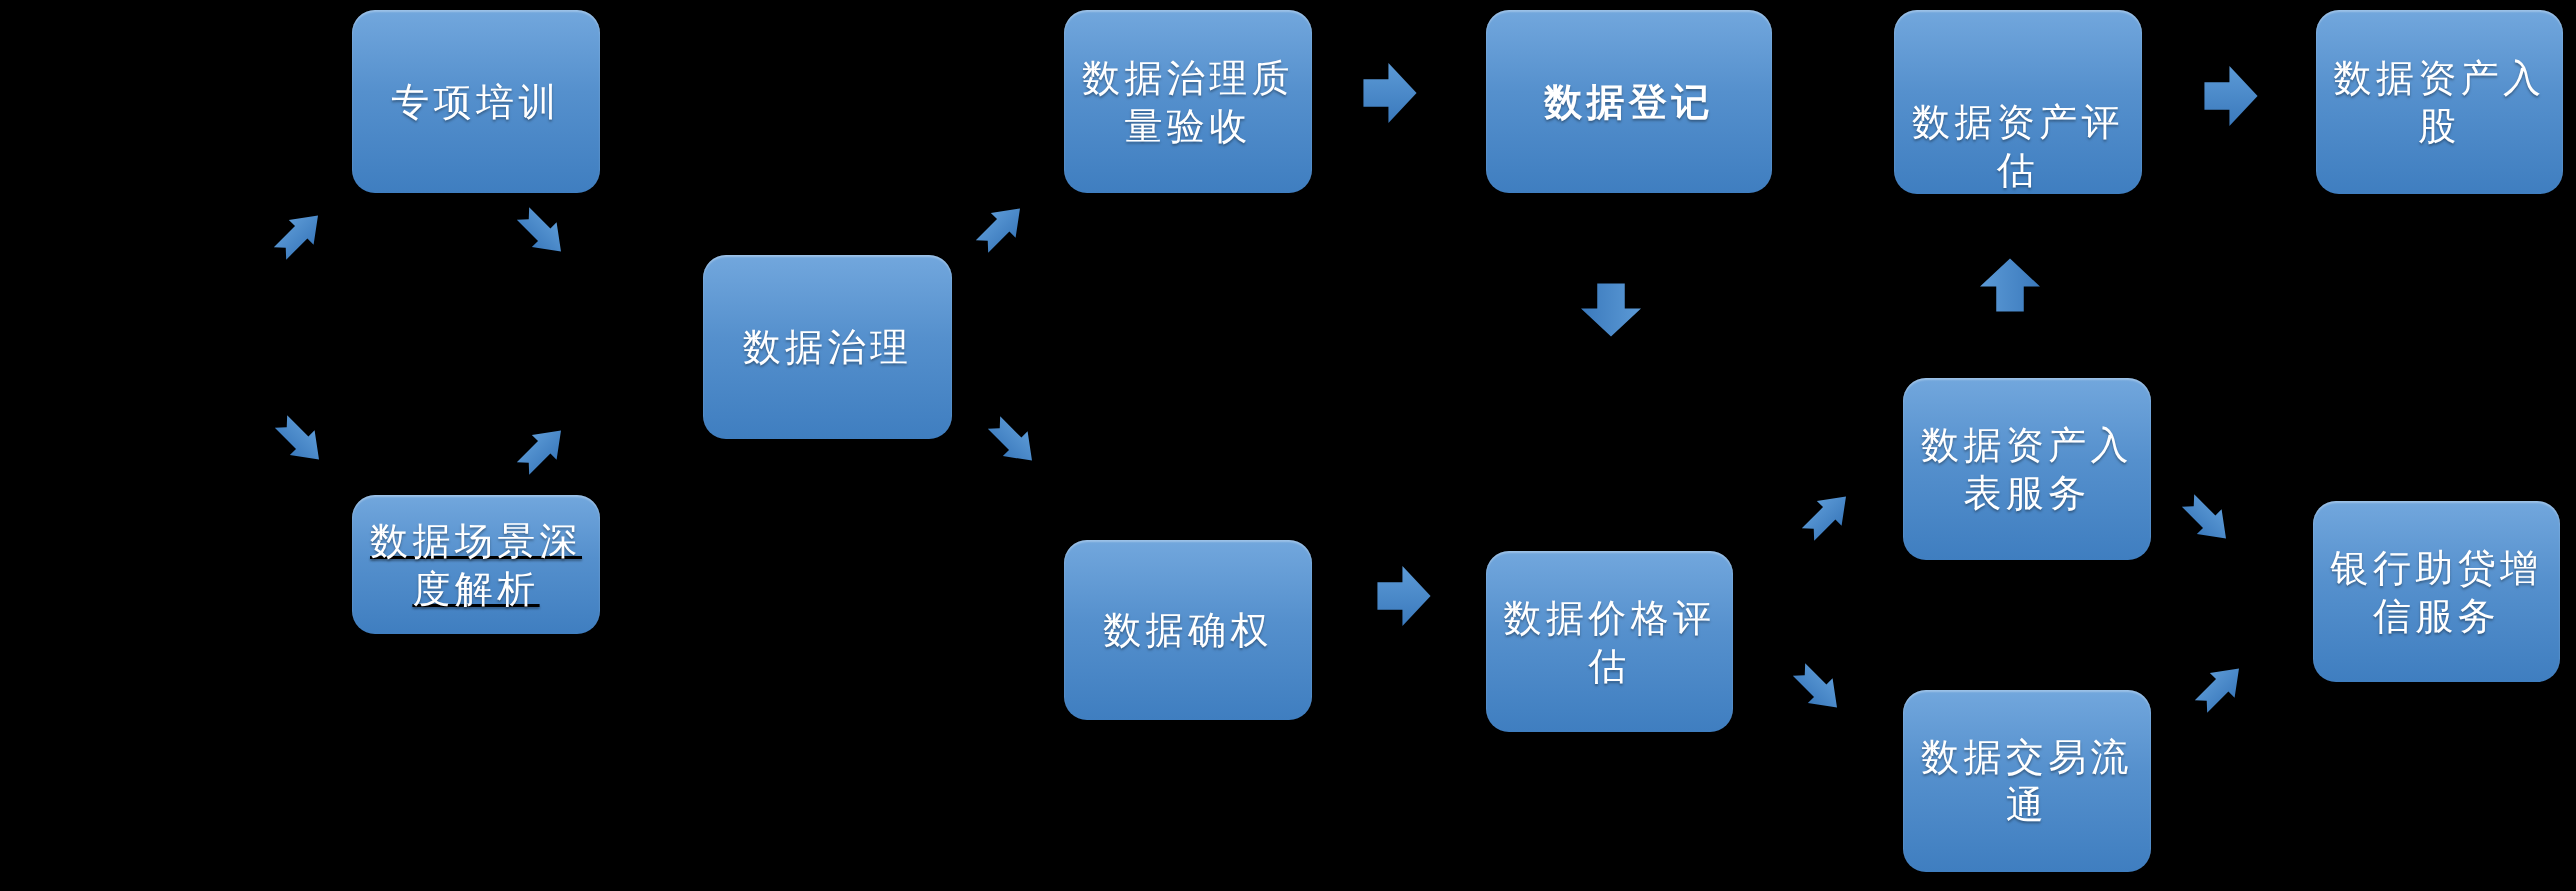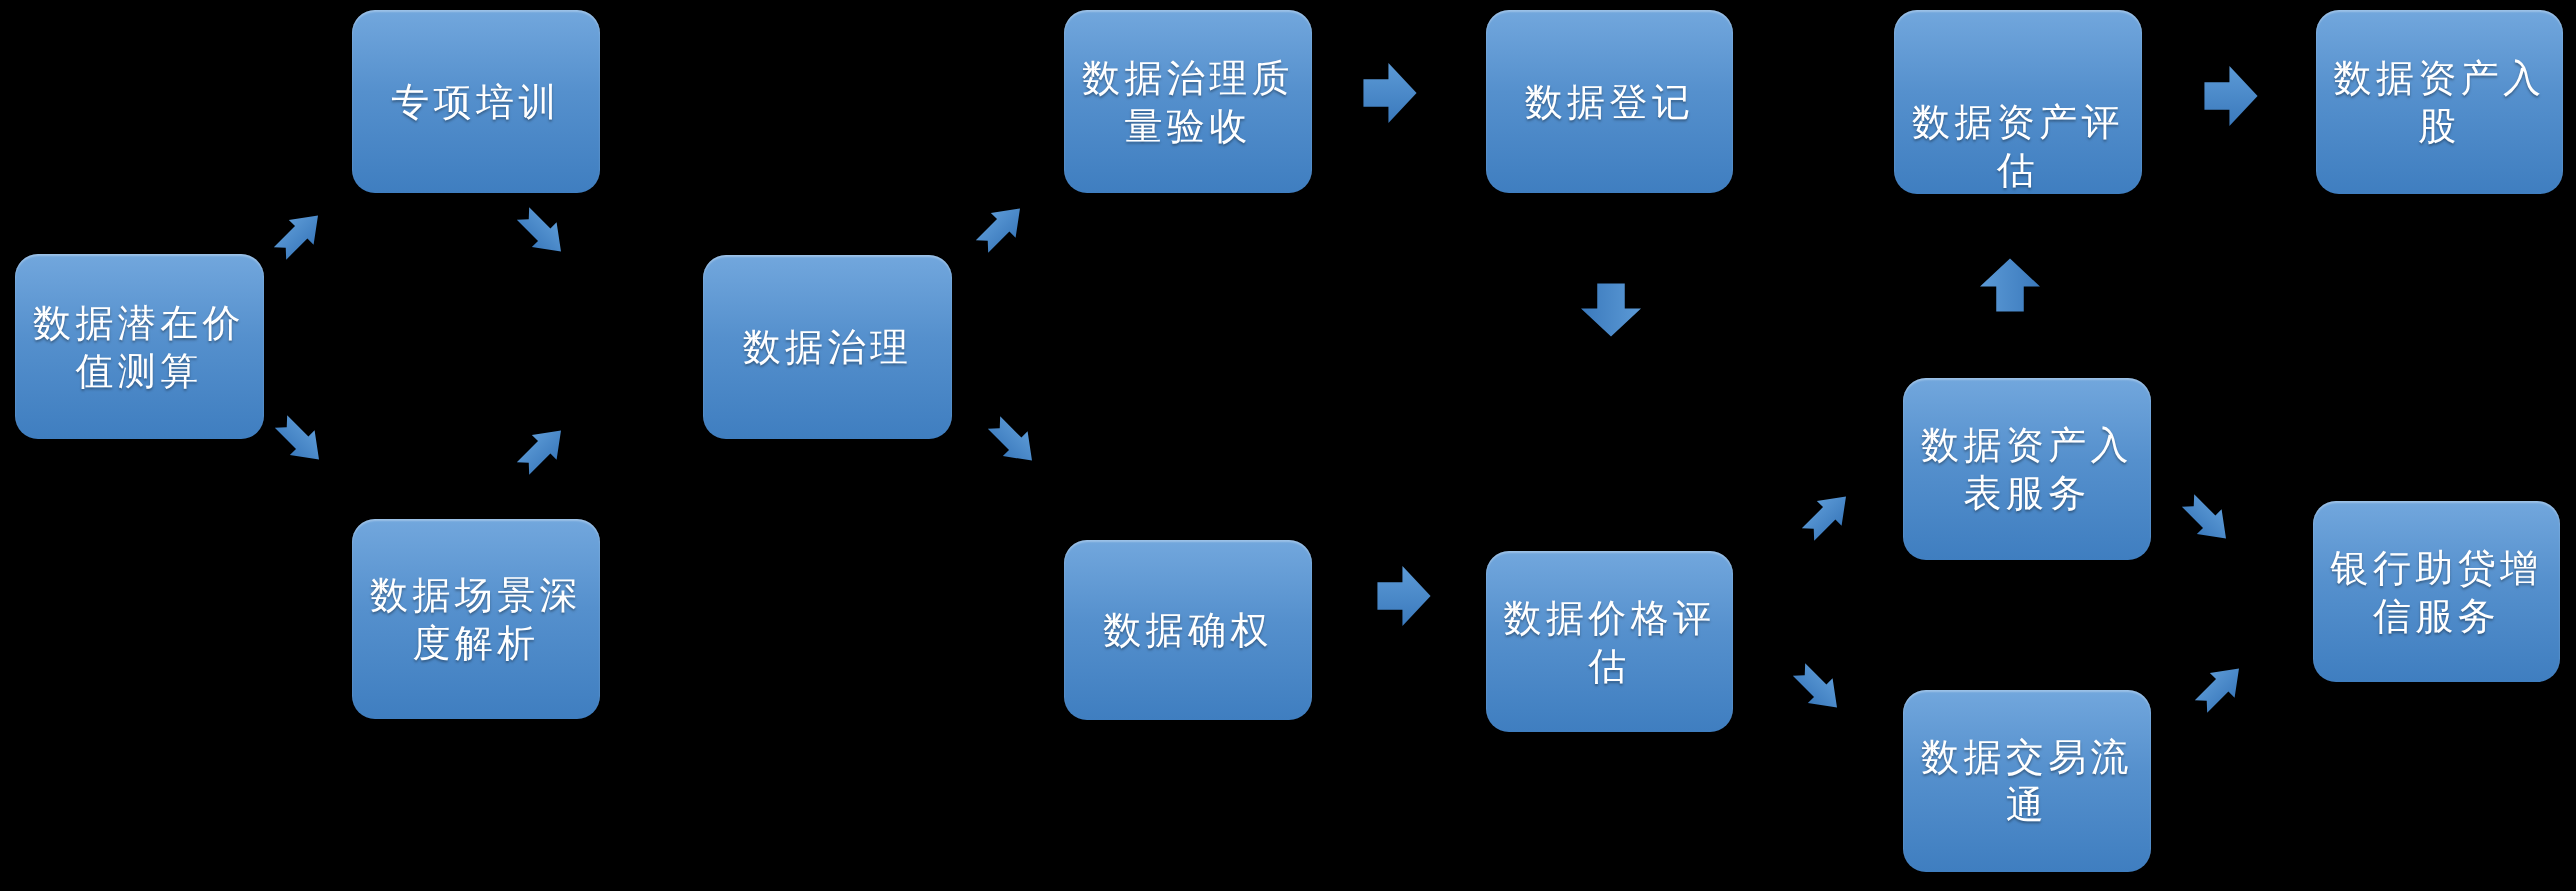--- a/index.html
+++ b/index.html
@@ -36,49 +36,43 @@
   }
   .arrow {
     position: absolute;
     overflow: visible;
   }
 </style>
 </head>
 <body>
 
 <div id="canvas" style="background: rgb(0, 0, 0);">
-    <div class="node" style="left: 14.5px; top: 254px; width: 249px; height: 185px; background: linear-gradient(rgb(114, 167, 221) 0%, rgb(85, 144, 205) 45%, rgb(63, 126, 192) 100%);">
-      <div class="node-label">
-        <div>数据潜在价</div>
-        <div>值测算</div>
-      </div>
-    </div>
     <div class="node" style="left: 352px; top: 10px; width: 248px; height: 183px; background: linear-gradient(rgb(114, 167, 221) 0%, rgb(85, 144, 205) 45%, rgb(63, 126, 192) 100%); align-items: center;">
       <div class="node-label">
         <div>专项培训</div>
       </div>
     </div>
-    <div class="node" style="left: 352px; top: 519px; width: 248px; height: 200px; background: linear-gradient(rgb(114, 167, 221) 0%, rgb(85, 144, 205) 45%, rgb(63, 126, 192) 100%);">
+    <div class="node" style="left: 352px; top: 495px; width: 248px; height: 139px; background: linear-gradient(rgb(114, 167, 221) 0%, rgb(85, 144, 205) 45%, rgb(63, 126, 192) 100%); text-decoration: underline;">
       <div class="node-label">
         <div>数据场景深</div>
         <div>度解析</div>
       </div>
     </div>
     <div class="node" style="left: 1064px; top: 10px; width: 248px; height: 183px; background: linear-gradient(rgb(114, 167, 221) 0%, rgb(85, 144, 205) 45%, rgb(63, 126, 192) 100%);">
       <div class="node-label">
         <div>数据治理质</div>
         <div>量验收</div>
       </div>
     </div>
     <div class="node" style="left: 703px; top: 255px; width: 249px; height: 184px; background: linear-gradient(rgb(114, 167, 221) 0%, rgb(85, 144, 205) 45%, rgb(63, 126, 192) 100%);">
       <div class="node-label">
         <div>数据治理</div>
       </div>
     </div>
-    <div class="node" style="left: 1486px; top: 10px; width: 247px; height: 183px; background: linear-gradient(rgb(114, 167, 221) 0%, rgb(85, 144, 205) 45%, rgb(63, 126, 192) 100%);">
+    <div class="node" style="left: 1486px; top: 10px; width: 286px; height: 183px; background: linear-gradient(rgb(114, 167, 221) 0%, rgb(85, 144, 205) 45%, rgb(63, 126, 192) 100%); font-weight: bold;">
       <div class="node-label">
         <div>数据登记</div>
       </div>
     </div>
     <div class="node" style="left: 1064px; top: 508px; width: 248px; height: 180px; background: linear-gradient(rgb(114, 167, 221) 0%, rgb(85, 144, 205) 45%, rgb(63, 126, 192) 100%); margin-top: 32px;">
       <div class="node-label">
         <div>数据确权</div>
       </div>
     </div>
     <div class="node" style="left: 1486px; top: 506px; width: 247px; height: 181px; background: linear-gradient(rgb(114, 167, 221) 0%, rgb(85, 144, 205) 45%, rgb(63, 126, 192) 100%); margin-top: 45px;">

